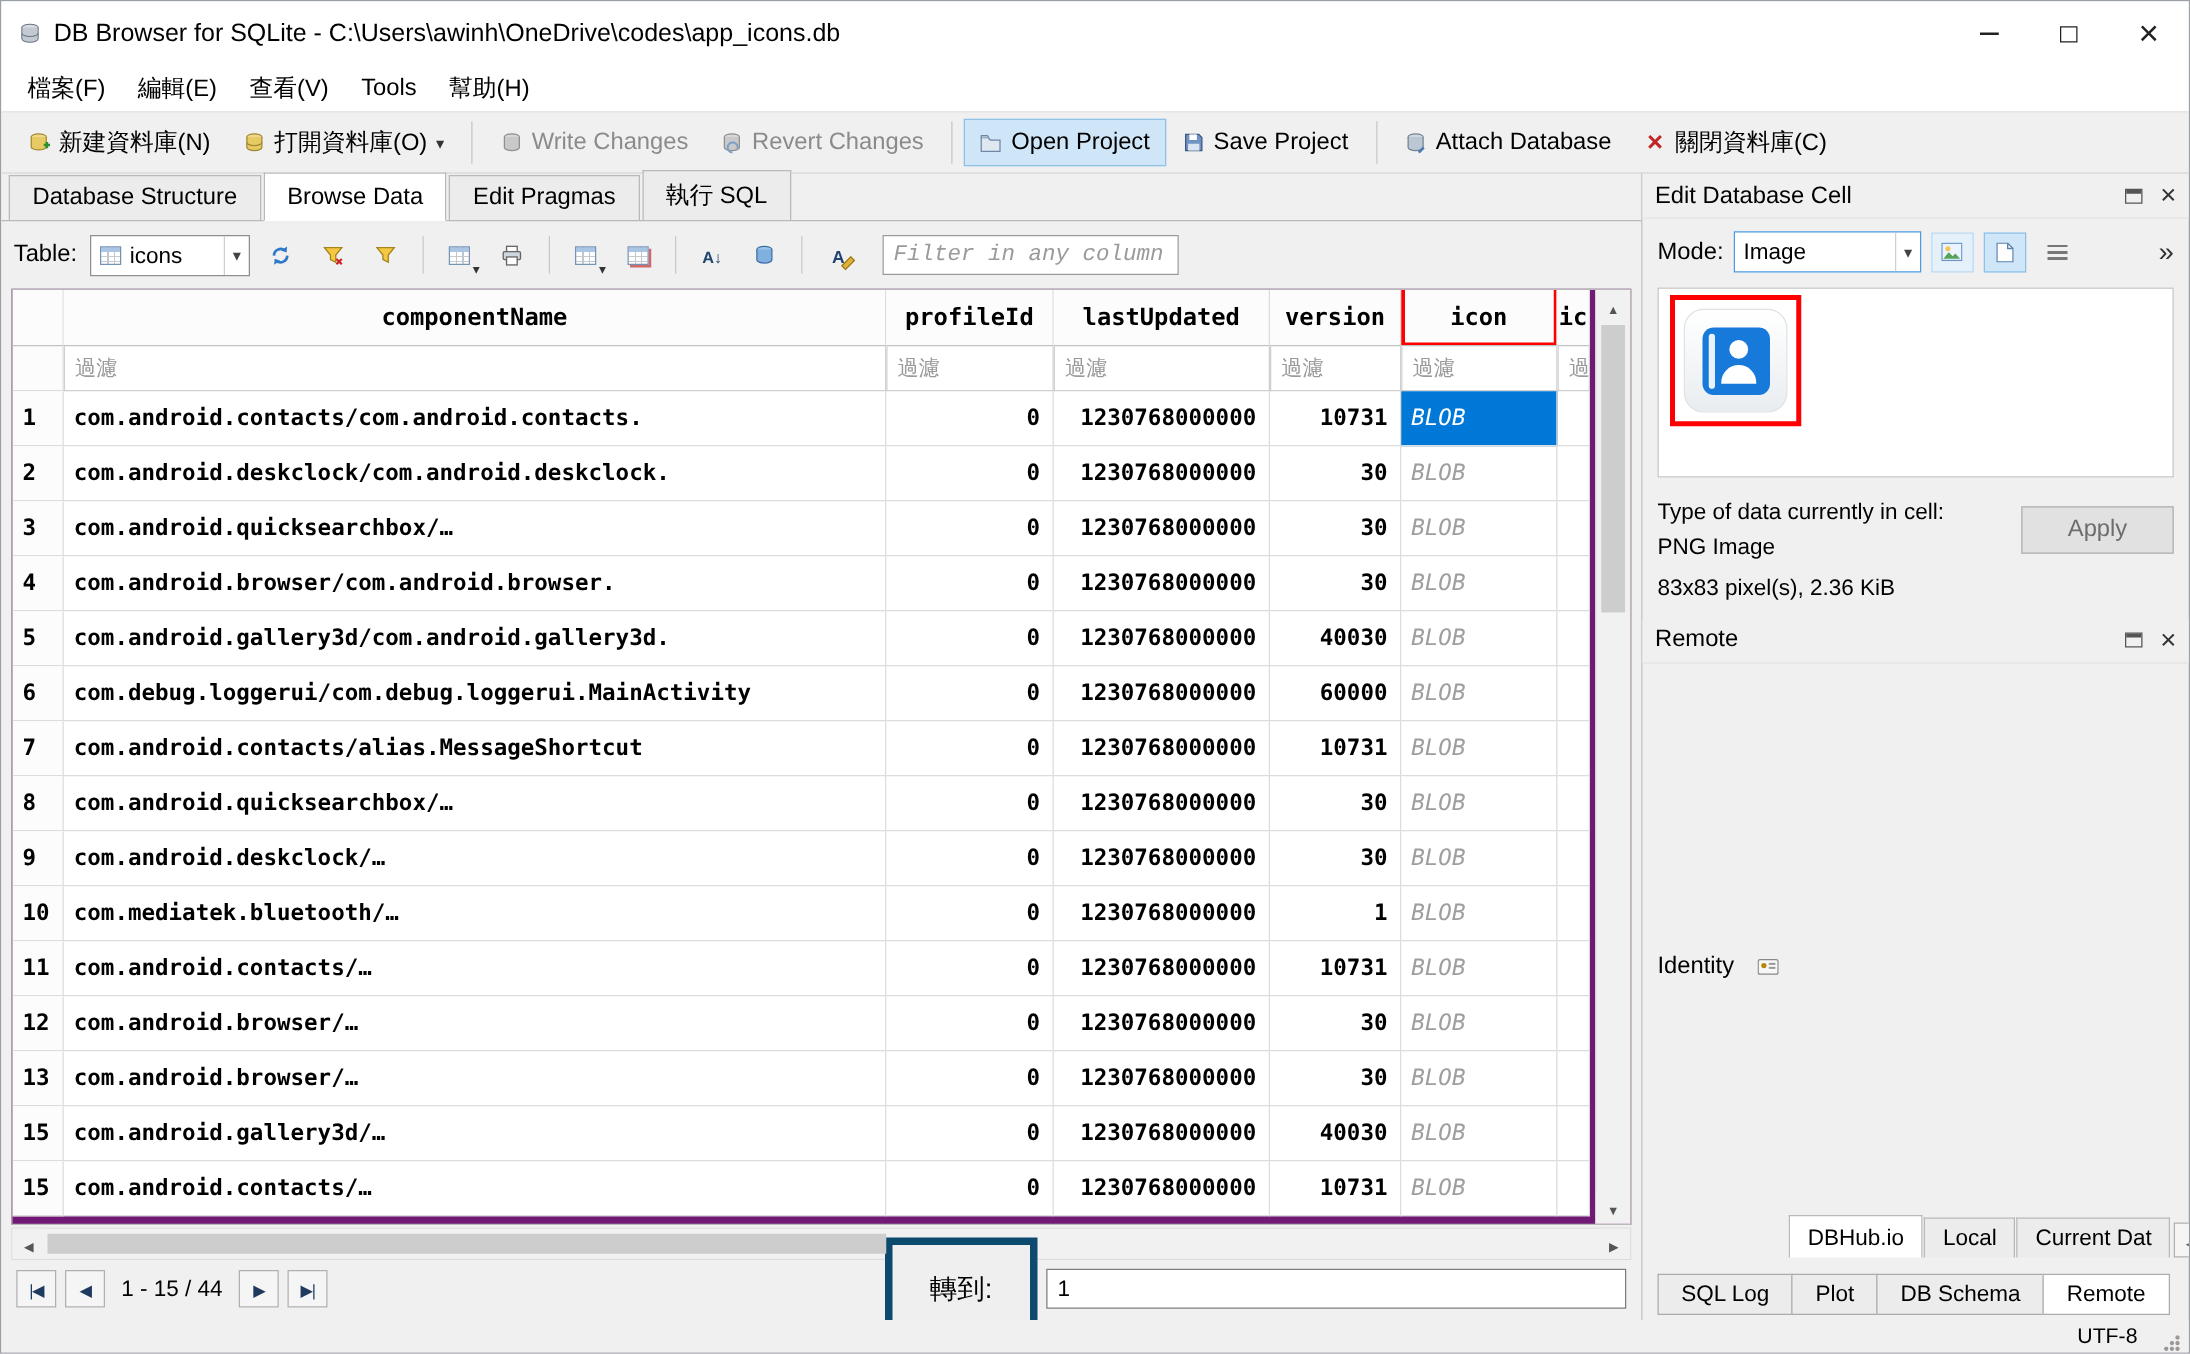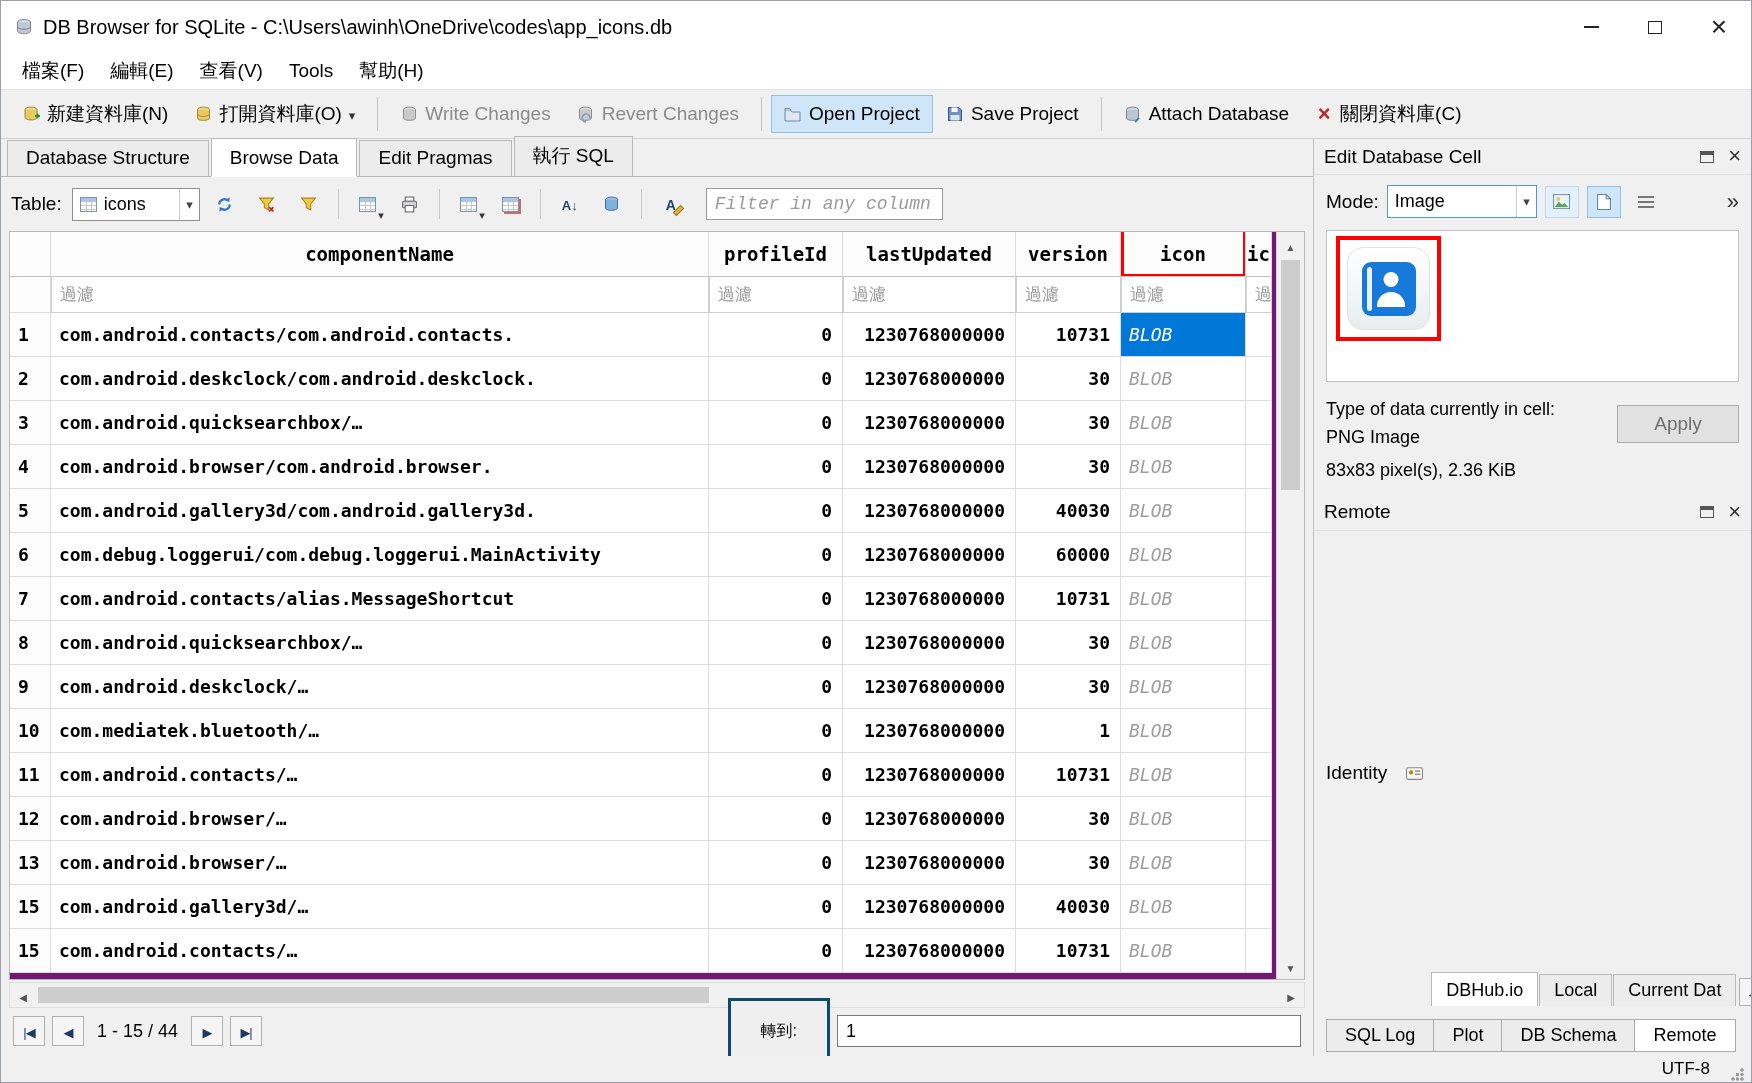--- a/index.html
+++ b/index.html
@@ -95,21 +95,21 @@
   .ar-left::before { content:"◀"; font-size:10px; color:#555; }
   .ar-right::before { content:"▶"; font-size:10px; color:#555; }
 
   
   .pagination { height:46px; display:flex; align-items:center; gap:7px; padding:0 12px 4px; flex:none; }
   .pg-btn { width:32px; height:30px; background:#f5f5f5; border:1px solid #b0b0b0; display:flex; align-items:center; justify-content:center; }
   .pg-first::before { content:"|◀"; } .pg-prev::before { content:"◀"; }
   .pg-next::before { content:"▶"; } .pg-last::before { content:"▶|"; }
   .pg-first::before,.pg-prev::before,.pg-next::before,.pg-last::before { font-size:13px; color:#1e3a5f; letter-spacing:-1px; }
   .pg-range { font-size:18px; margin:0 6px; white-space:nowrap; }
-  .goto-btn { margin-left:auto; border:3px solid #0c4a6e; background:#efefef; padding:20px 30px; font-size:16px; }
+  .goto-btn { margin-left:auto; border:6px solid #0c4a6e; background:#efefef; padding:20px 30px; font-size:22px; }
   .goto-input { width:464px; height:32px; border:1px solid #7a7a7a; font-size:18px; padding:0 8px; font-family:"Liberation Sans",sans-serif; }
 
   
   .panel-header { height:36px; display:flex; align-items:center; padding:0 10px; background:#f0f0f0; border-bottom:1px solid #e2e2e2; flex:none; }
   .panel-title { font-size:19px; flex:1; white-space:nowrap; overflow:hidden; }
   .dock-float { width:14px; height:12px; border:1px solid #555; position:relative; margin-left:12px; display:inline-block; }
   .dock-float::before { content:""; position:absolute; top:0; left:0; right:0; height:3px; background:#555; }
   .dock-close { margin-left:14px; }
   .dock-close::before { content:"×"; font-size:22px; line-height:1; color:#333; }
   .panel-body { padding:10px 12px; }

